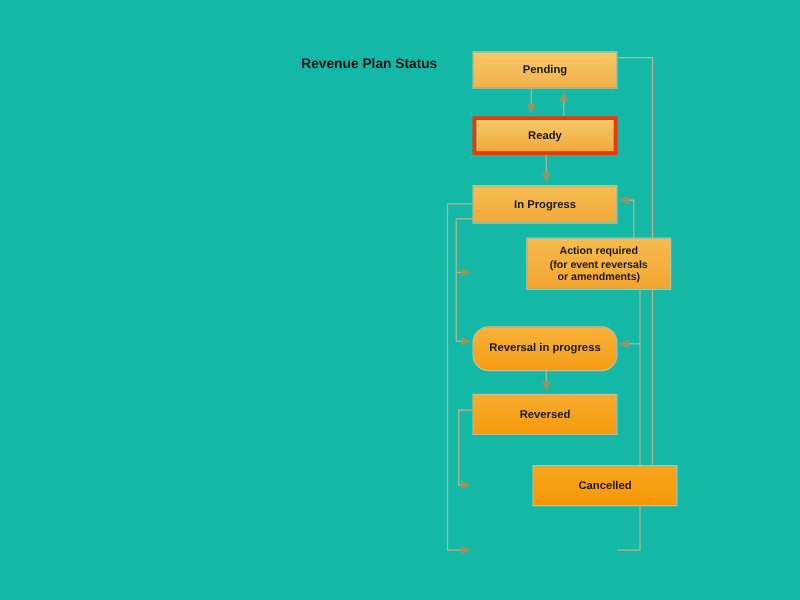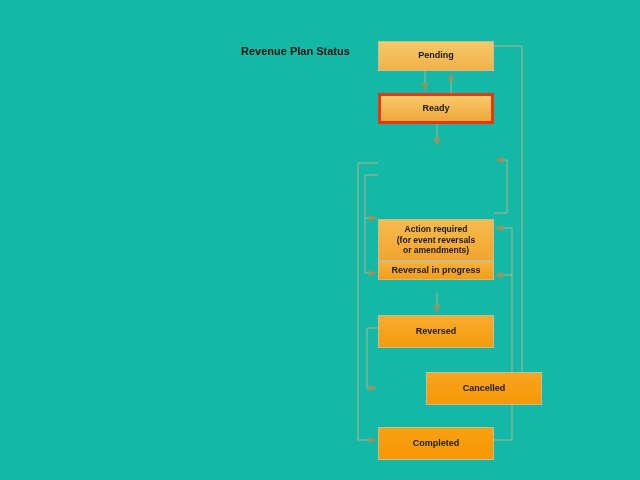--- a/index.html
+++ b/index.html
@@ -14,22 +14,22 @@
   .node{
     position:absolute;left:378px;width:116px;box-sizing:border-box;
     border:1px solid #c9bc92;
     display:flex;align-items:center;justify-content:center;text-align:center;
     font-size:9px;font-weight:bold;color:#191919;line-height:1.25;
   }
   .node .lbl{white-space:pre-line;}
   .n1{top:41px;height:30px;background:linear-gradient(#f7c967,#f1b14b);}
   .n2{top:93px;height:31px;background:linear-gradient(#f7c868,#efa83d);border:3px solid #e8380d;text-align:right;}
   .n3{top:148px;height:31px;background:linear-gradient(#f6bd53,#f2a839);}
-  .n4{top:219px;height:42px;background:linear-gradient(#f6bb4e,#f3a42d);font-size:8.5px;}
-  .n5{top:261px;height:19px;background:linear-gradient(#f7b13a,#f49d15);}
+  .n4{top:190px;height:42px;background:linear-gradient(#f6bb4e,#f3a42d);font-size:8.5px;margin-left:43px;}
+  .n5{top:261px;height:36px;background:linear-gradient(#f7b13a,#f49d15);border-radius:13px;}
   .n6{top:315px;height:33px;background:linear-gradient(#f8ac2f,#f59a0d);align-items:center;}
   .n7{top:372px;height:33px;background:linear-gradient(#f8a51e,#f69705);margin-left:48px;}
   .n8{top:427px;height:33px;background:linear-gradient(#f8a113,#f79600);}
   svg#connectors{position:absolute;left:0;top:0;}
   .edge{stroke:#b6b38c;stroke-width:1;fill:none;}
   .ah{fill:#97945f;stroke:none;}
 </style>
 </head>
 <body>
 
@@ -93,31 +93,31 @@
       <polygon class="ah" points="495,383 503,379.5 503,386.5"></polygon>
     </g>
   </svg>
 
   <div class="node n1">
     <span class="lbl">Pending</span>
   </div>
   <div class="node n2">
     <span class="lbl">Ready</span>
   </div>
+  <div class="node n3">
+    <span class="lbl">In Progress</span>
+  </div>
   <div class="node n4">
     <span class="lbl">Action required
 (for event reversals
 or amendments)</span>
   </div>
   <div class="node n5">
     <span class="lbl">Reversal in progress</span>
   </div>
   <div class="node n6">
     <span class="lbl">Reversed</span>
   </div>
   <div class="node n7">
     <span class="lbl">Cancelled</span>
   </div>
-  <div class="node n8">
-    <span class="lbl">Completed</span>
-  </div>
 
 </div>
 
 </body></html>

